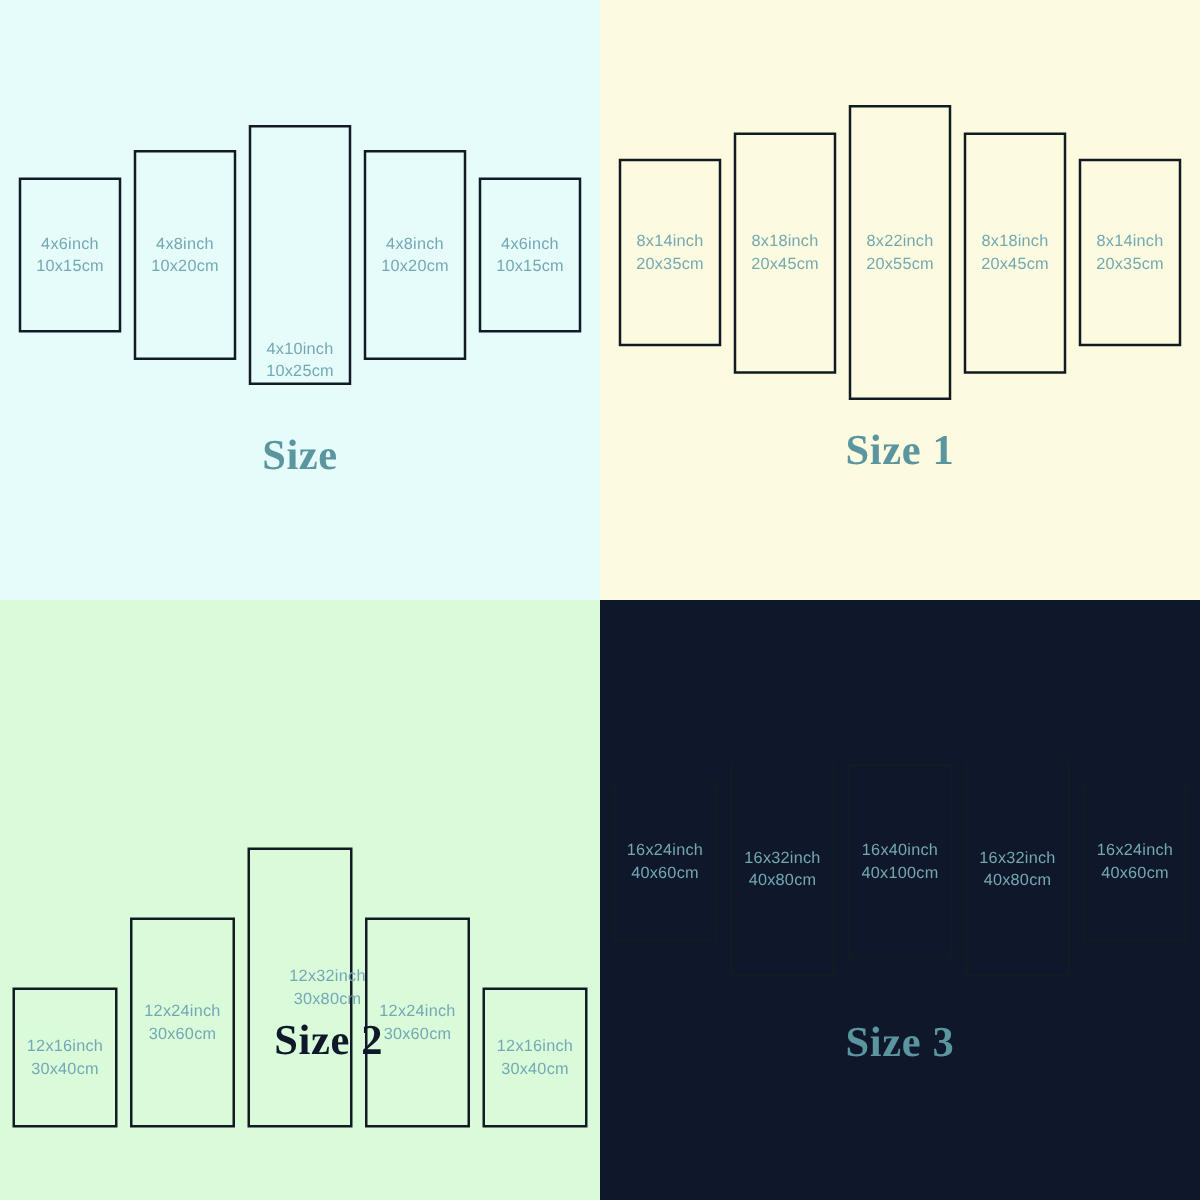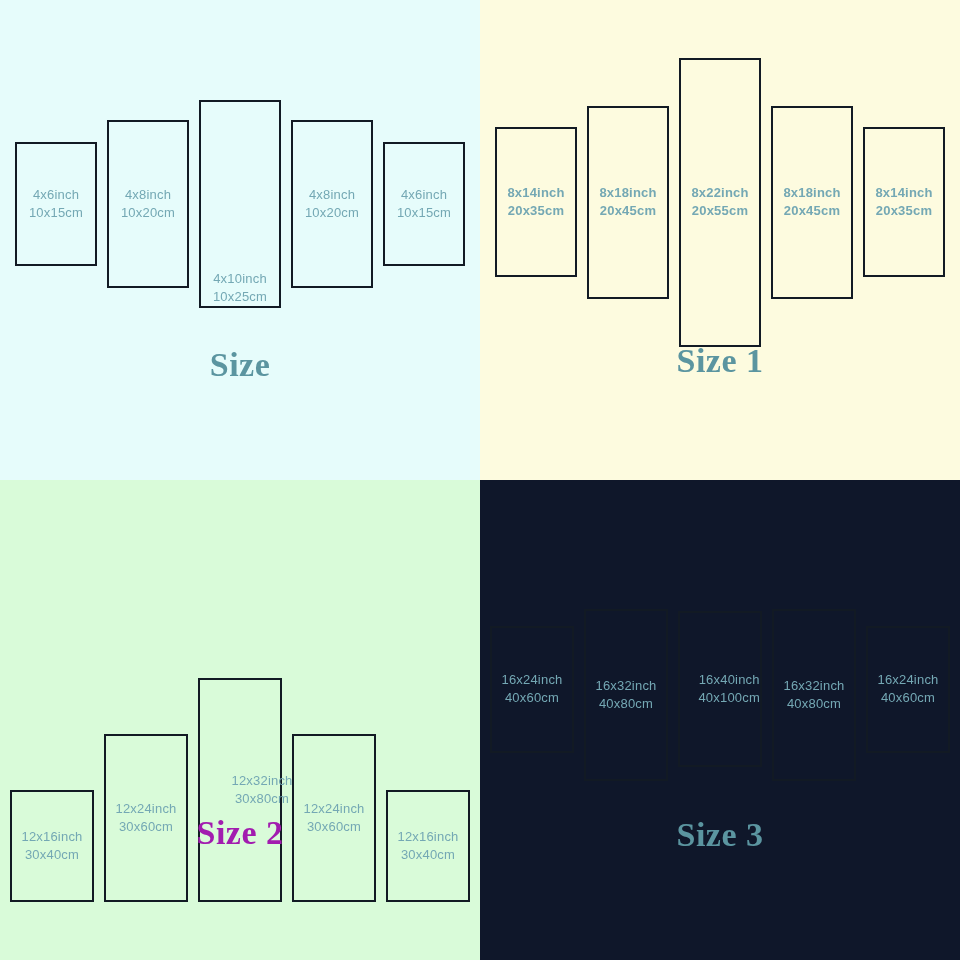--- a/index.html
+++ b/index.html
@@ -85,41 +85,41 @@
 
   
   .q-tl .panel-row { align-items: center; height: 408px; top: 0; }
   .q-tl .panel { width: 82px; }
   .q-tl .p-outer { height: 124px; }
   .q-tl .p-mid   { height: 168px; }
   .q-tl .p-center{ height: 208px; }
   .q-tl .q-title { top: 348px; }
 
   
-  .q-tr .panel-row { height: 404px; top: 0; font-weight: bold; }
+  .q-tr .panel-row { height: 404px; top: 0; }
   .q-tr .panel { width: 82px; }
   .q-tr .p-outer { height: 150px; }
   .q-tr .p-mid   { height: 193px; }
-  .q-tr .p-center{ height: 289px; }
+  .q-tr .p-center{ height: 236px; }
   .q-tr .q-title { top: 344px; }
 
   
   .q-bl .panel-row { align-items: flex-end; height: 422px; top: 0; }
   .q-bl .panel { width: 84px; }
   .q-bl .p-outer { height: 112px; }
   .q-bl .p-mid   { height: 168px; }
   .q-bl .p-center{ height: 224px; }
   .q-bl .q-title { top: 336px; }
 
   
   .q-br .panel-row { align-items: center; height: 418px; top: 0; }
   .q-br .panel { width: 84px; }
   .q-br .p-outer { height: 127px; }
   .q-br .p-mid   { height: 172px; margin-top: 11px; }
-  .q-br .p-center{ height: 156px; align-items: flex-end; }
+  .q-br .p-center{ height: 156px; }
   .q-br .q-title { top: 338px; }
 </style>
 </head>
 <body>
 
 <div class="chart">
 
   <div class="quadrant q-tl" style="background: rgb(230, 252, 251);">
     <div class="panel-row">
       <div class="panel p-outer" style="border-color: rgb(18, 26, 36);">
@@ -218,21 +218,21 @@
           <span class="ln">30x60cm</span>
         </span>
       </div>
       <div class="panel p-outer" style="border-color: rgb(18, 26, 36);">
         <span class="panel-label" style="color: rgb(116, 168, 180);">
           <span class="ln">12x16inch</span>
           <span class="ln">30x40cm</span>
         </span>
       </div>
     </div>
-    <div class="q-title" style="color: #a21caf;">Size 2</div>
+    <div class="q-title" style="color: #0f172a; padding-left: 23px;">Size 2</div>
   </div>
 
   <div class="quadrant q-br" style="background: #0f172a;">
     <div class="panel-row">
       <div class="panel p-outer" style="border-color: rgb(18, 26, 36);">
         <span class="panel-label" style="color: rgb(116, 168, 180);">
           <span class="ln">16x24inch</span>
           <span class="ln">40x60cm</span>
         </span>
       </div>

